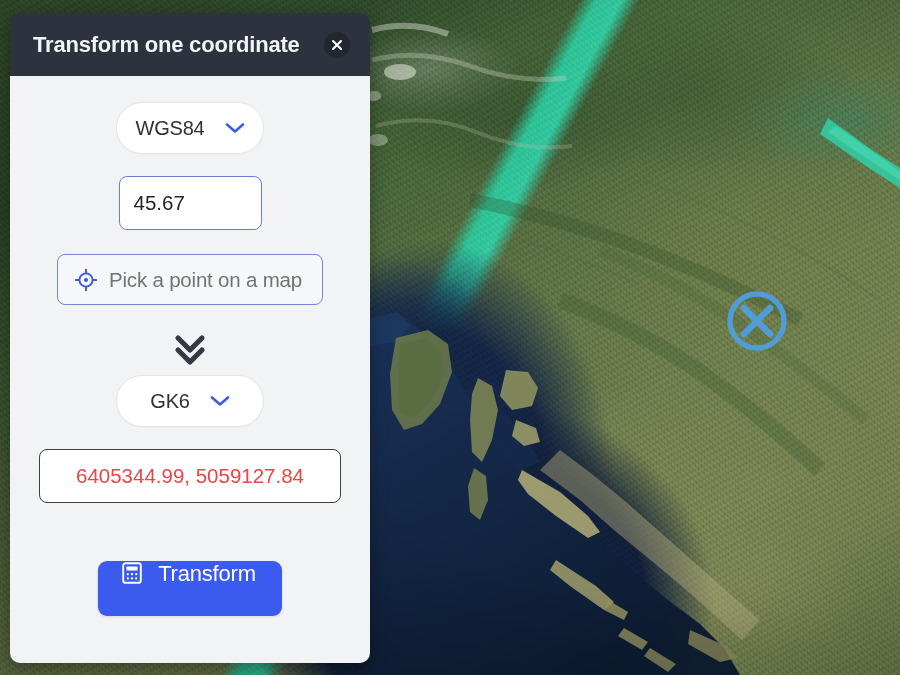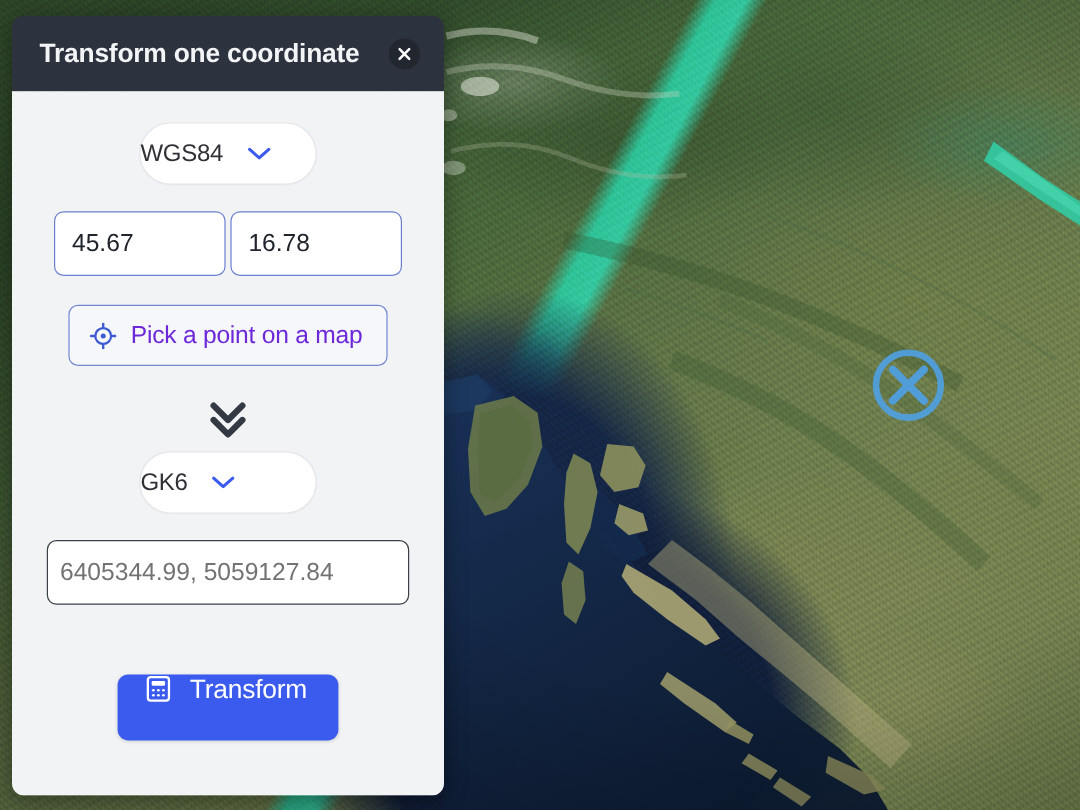--- a/index.html
+++ b/index.html
@@ -114,21 +114,21 @@
 
   
   .crs-select {
     width: 148px;
     height: 52px;
     background: #ffffff;
     border: 1px solid #e3e5e9;
     border-radius: 26px;
     display: flex;
     align-items: center;
-    justify-content: flex-start;
+    justify-content: center;
     gap: 20px;
     cursor: pointer;
     box-shadow: 0 1px 1px rgba(0,0,0,0.02);
   }
   .crs-select .crs-label {
     font-size: 20px;
     color: #2f3136;
     letter-spacing: -0.2px;
   }
 
@@ -159,21 +159,21 @@
     background: #f5f7fa;
     border: 1.4px solid #7387d4;
     border-radius: 8px;
     display: flex;
     align-items: center;
     gap: 12px;
     cursor: pointer;
   }
   .pick-btn-label {
     font-size: 20.5px;
-    color: #6d28d9;
+    color: #737373;
     letter-spacing: -0.2px;
     white-space: nowrap;
     text-align: right;
   }
 
   
   .dbl-chev {
     margin-top: 22px;
     margin-bottom: 2px;
   }
@@ -181,22 +181,22 @@
   
   .result-input {
     margin-top: 22px;
     width: 302px;
     height: 54px;
     background: #ffffff;
     border: 1.6px solid #3a3f48;
     border-radius: 8px;
     font-family: "Liberation Sans", sans-serif;
     font-size: 20.5px;
-    color: #737373;
-    text-align: left;
+    color: #ef4444;
+    text-align: center;
     outline: none;
     padding: 3px 10px;
   }
 
   
   .transform-btn {
     margin-top: 58px;
     height: 55px;
     padding: 0 26px 0 22px;
     background: #3b5bef;
@@ -311,21 +311,20 @@
 
       <div class="crs-select">
         <span class="crs-label">WGS84</span>
         <svg width="20" height="12" viewBox="0 0 20 12">
           <path d="M2,2.5 L10,9.5 L18,2.5" stroke="#3b5bef" stroke-width="2.6" fill="none" stroke-linecap="round" stroke-linejoin="round"></path>
         </svg>
       </div>
 
       <div class="coord-row">
         <input class="coord-input" type="text" value="45.67" style="">
-        <input class="coord-input" type="text" value="16.78" style="">
       </div>
 
       <div class="pick-btn">
         <svg width="22" height="22" viewBox="0 0 22 22">
           <circle cx="11" cy="11" r="6.6" fill="none" stroke="#3f5bd4" stroke-width="1.9"></circle>
           <circle cx="11" cy="11" r="2.1" fill="#3f5bd4"></circle>
           <path d="M11,0.8 L11,4.2 M11,17.8 L11,21.2 M0.8,11 L4.2,11 M17.8,11 L21.2,11" stroke="#3f5bd4" stroke-width="2" stroke-linecap="round"></path>
         </svg>
         <span class="pick-btn-label">Pick a point on a map</span>
       </div>

